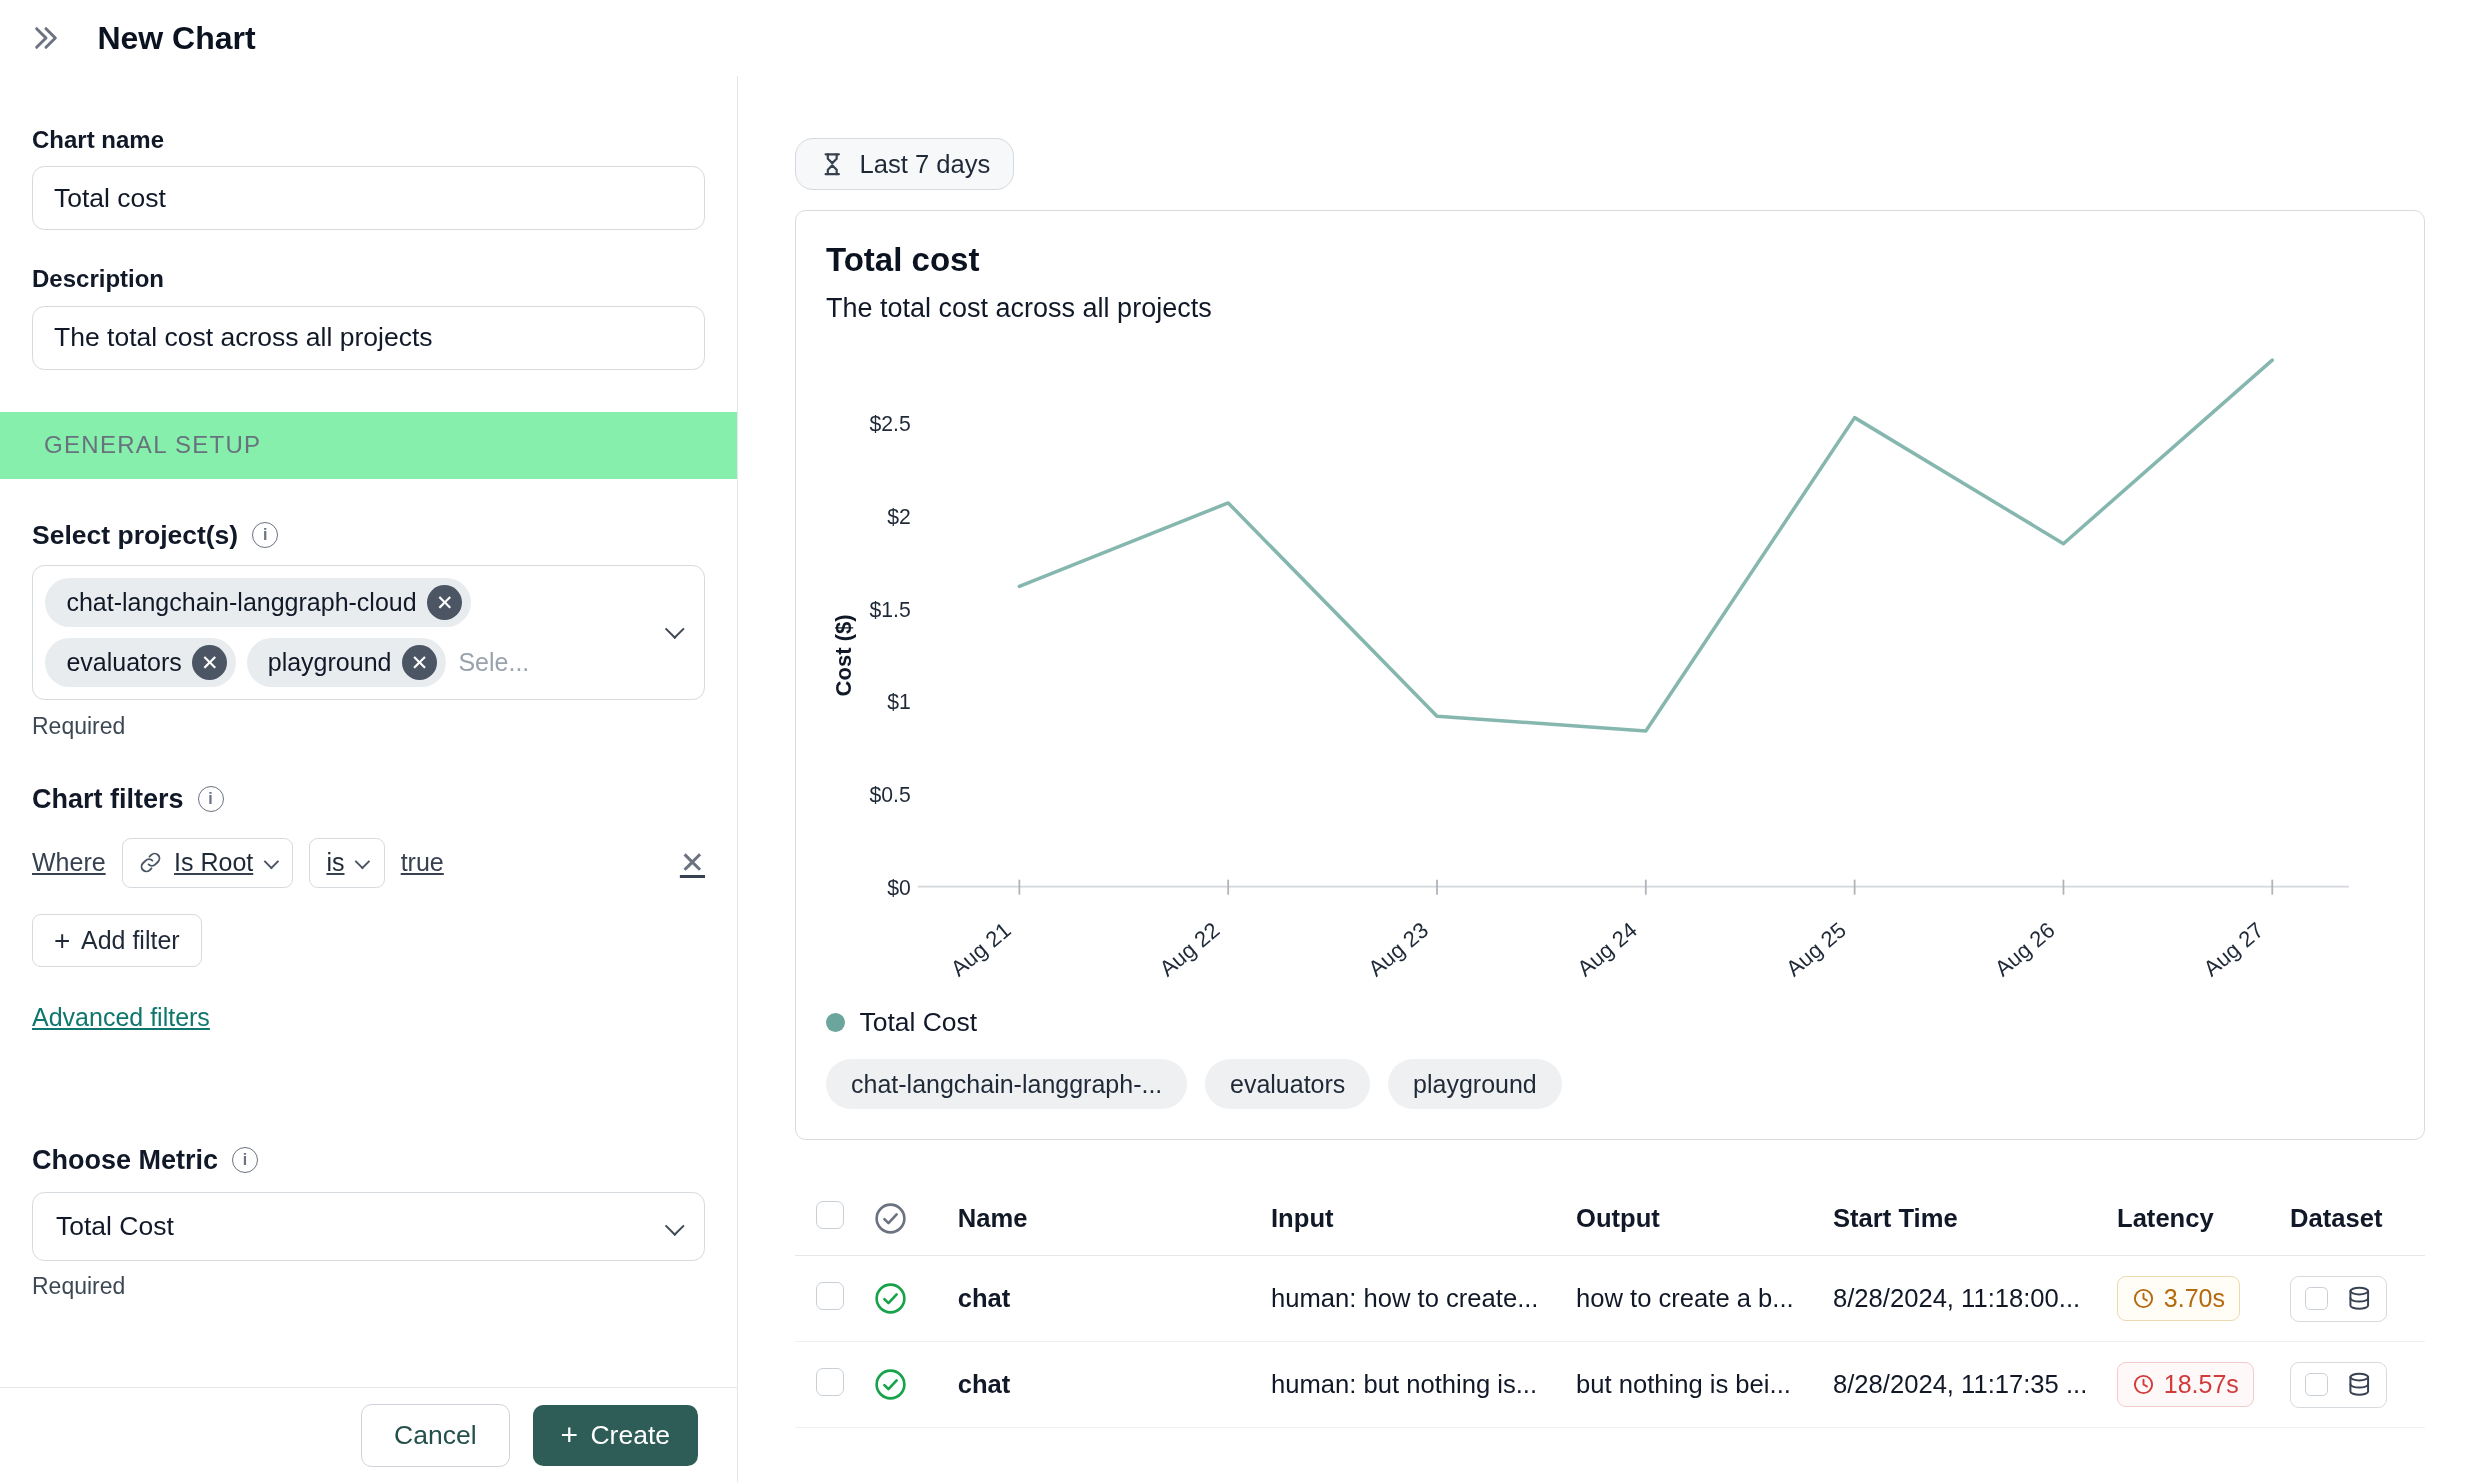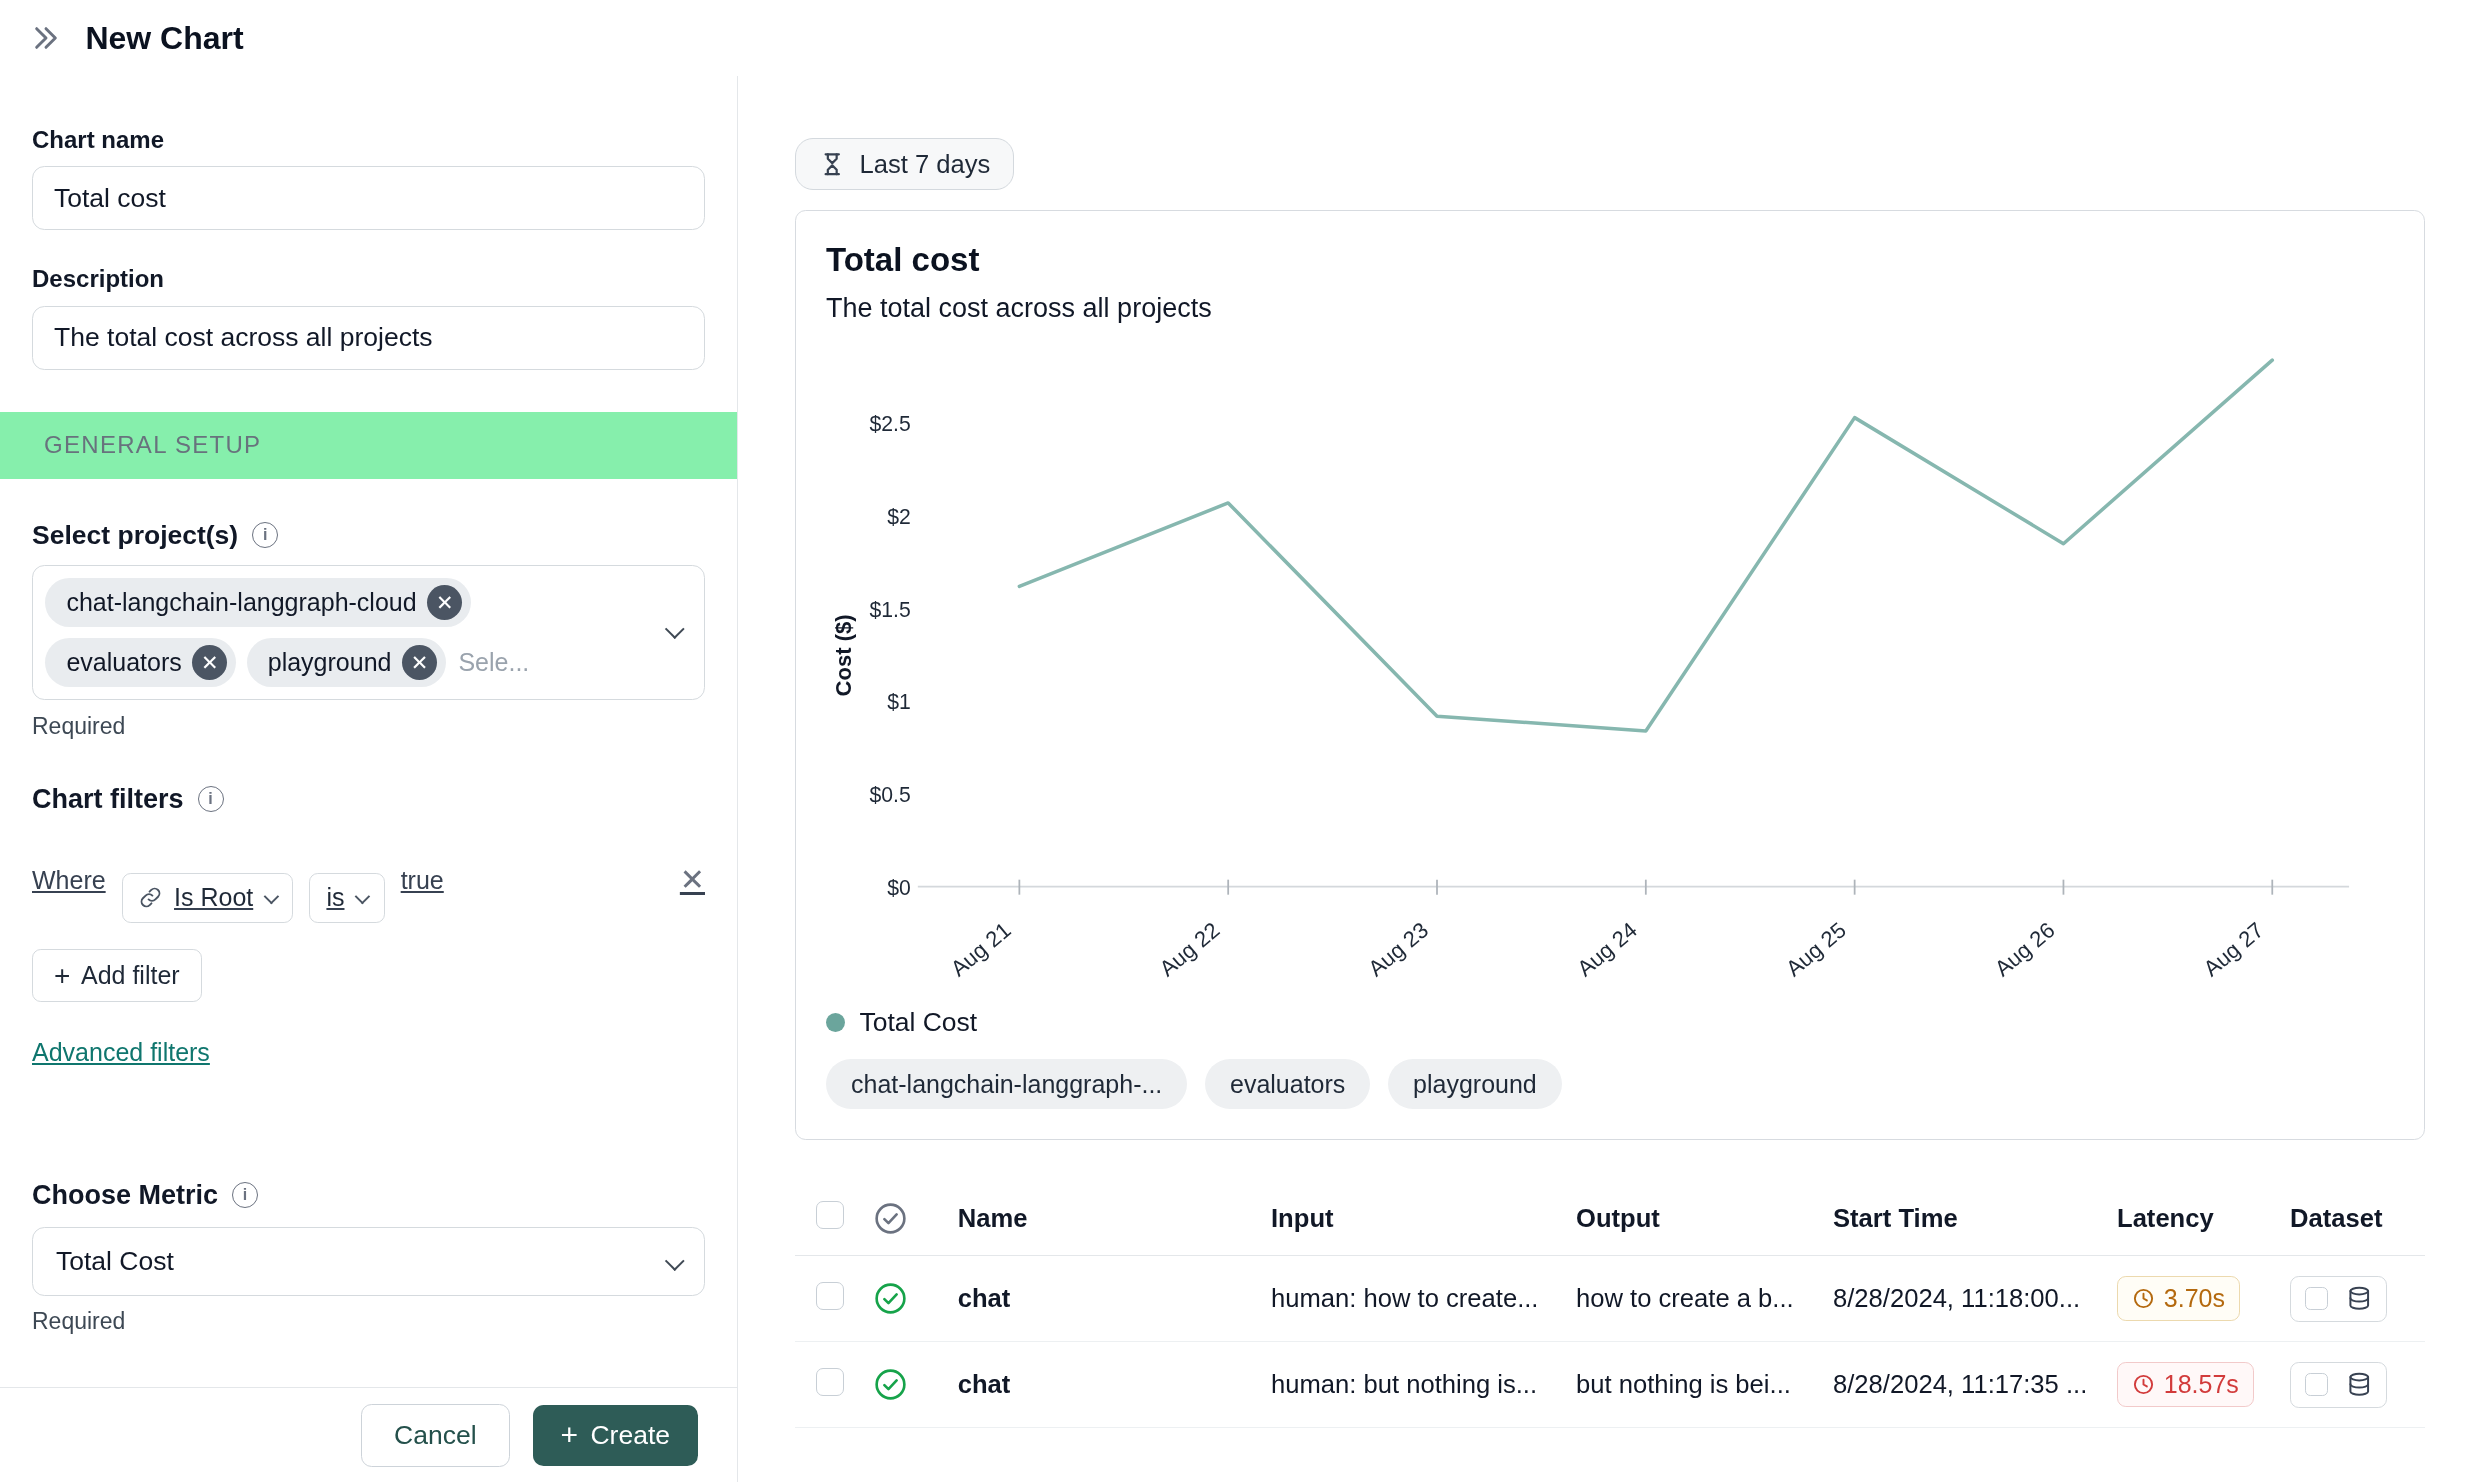--- a/index.html
+++ b/index.html
@@ -4,21 +4,21 @@
 <style>
   html,body{margin:0;padding:0;}
   body{
     width:2475px;height:1482px;position:relative;overflow:hidden;
     background:#ffffff;color:#111827;
     font-family:"Liberation Sans","DejaVu Sans",sans-serif;
     -webkit-font-smoothing:antialiased;
   }
   
   .topbar{position:absolute;top:0;left:0;right:0;height:76px;display:flex;align-items:center;gap:19.4px;padding-left:30px;background:#fff;}
-  .topbar h1{font-size:32px;font-weight:700;margin:4px;color:#0b1220;}
+  .topbar h1{font-size:32px;font-weight:700;margin:16px;color:#0b1220;}
   .icon-btn{display:inline-flex;align-items:center;justify-content:center;cursor:pointer;}
   
   .sidebar{position:absolute;top:76px;left:0;bottom:0;width:737px;border-right:0.9px solid #e4e7ea;background:#fff;}
   .side-inner{padding:0 32px;}
   .field-label{font-size:24px;font-weight:600;color:#111827;line-height:28px;}
   .text-input{box-sizing:border-box;width:100%;height:64px;border:0.9px solid #d5dade;border-radius:12.4px;padding:0 21px;font-size:26.5px;color:#111827;background:#fff;outline:none;font-family:inherit;}
   .section-band{margin:42px -32px 0 -32px;height:67px;background:#86efac;display:flex;align-items:center;padding-left:44px;font-size:24px;letter-spacing:1.3px;color:#68727d;font-weight:500;}
   .heading{display:flex;align-items:center;gap:14px;font-size:26.5px;font-weight:700;color:#111827;}
   .heading.lg{font-size:27px;}
   .info-icon{width:24px;height:24px;border:1.8px solid #6b7280;border-radius:50%;display:inline-flex;align-items:center;justify-content:center;font-size:16px;color:#6b7280;font-weight:600;cursor:pointer;}
@@ -26,21 +26,21 @@
   
   .multi-box{position:relative;box-sizing:border-box;margin-top:14px;border:0.9px solid #d5dade;border-radius:12.4px;padding:12.4px 62px 12.4px 12.4px;display:flex;flex-wrap:wrap;gap:10.6px;align-items:center;min-height:131px;cursor:pointer;}
   .chip{display:inline-flex;align-items:center;gap:10.6px;background:#e9ecef;border-radius:882px;padding:7px 8.8px 7px 21px;font-size:25px;color:#111827;white-space:nowrap;}
   .chip-x{width:35px;height:35px;background:#4b5563;border-radius:50%;color:#fff;display:inline-flex;align-items:center;justify-content:center;font-size:21px;line-height:1;cursor:pointer;}
   .chip-ghost-input{border:none;outline:none;font-size:25px;color:#111827;width:115px;font-family:inherit;}
   .chip-ghost-input::placeholder{color:#9aa3ad;}
   .chev{width:11.5px;height:11.5px;border-right:2.6px solid #3f4954;border-bottom:2.6px solid #3f4954;transform:rotate(45deg);display:inline-block;}
   .box-caret{position:absolute;right:23px;top:50%;margin-top:-10.6px;}
   
   .filter-row{margin-top:23px;display:flex;align-items:center;gap:16px;font-size:25px;color:#374151;text-decoration:underline;}
-  .control{display:inline-flex;align-items:center;gap:12.4px;border:0.9px solid #d5dade;border-radius:8.8px;padding:9.7px 16px;font-size:25px;color:#1f2937;background:#fff;cursor:pointer;white-space:nowrap;margin-top:35px;}
+  .control{display:inline-flex;align-items:center;gap:12.4px;border:0.9px solid #d5dade;border-radius:8.8px;padding:9.7px 16px;font-size:25px;color:#1f2937;background:#fff;cursor:pointer;white-space:nowrap;}
   .control .chev{width:8.8px;height:8.8px;border-width:0 2.2px 2.2px 0;border-style:solid;border-color:#4b5563;margin-top:-3.5px;}
   .filter-close{margin-left:auto;font-size:30px;color:#6b7280;cursor:pointer;line-height:1;}
   .add-filter{margin-top:26.5px;display:inline-flex;align-items:center;gap:10.6px;border:0.9px solid #d5dade;border-radius:8.8px;padding:10.6px 21px;font-size:25px;color:#1f2937;background:#fff;cursor:pointer;}
   .add-filter .plus{font-size:28px;line-height:1;color:#1f2937;}
   .adv-link{display:inline-block;margin-top:36px;font-size:25px;color:#0f766e;text-decoration:underline;cursor:pointer;}
   
   .select-box{box-sizing:border-box;margin-top:16px;border:0.9px solid #d5dade;border-radius:12.4px;height:69px;display:flex;align-items:center;justify-content:space-between;padding:0 23px;font-size:26.5px;color:#111827;cursor:pointer;}
   
   .side-footer{position:absolute;left:0;right:0;bottom:0;height:94px;border-top:0.9px solid #e4e7ea;display:flex;align-items:center;justify-content:flex-end;gap:23px;padding-right:39px;background:#fff;}
   .btn-outline{border:0.9px solid #cdd3d9;background:#fff;color:#24504b;font-size:26.5px;padding:15px 32px;border-radius:10.6px;cursor:pointer;font-family:inherit;}

